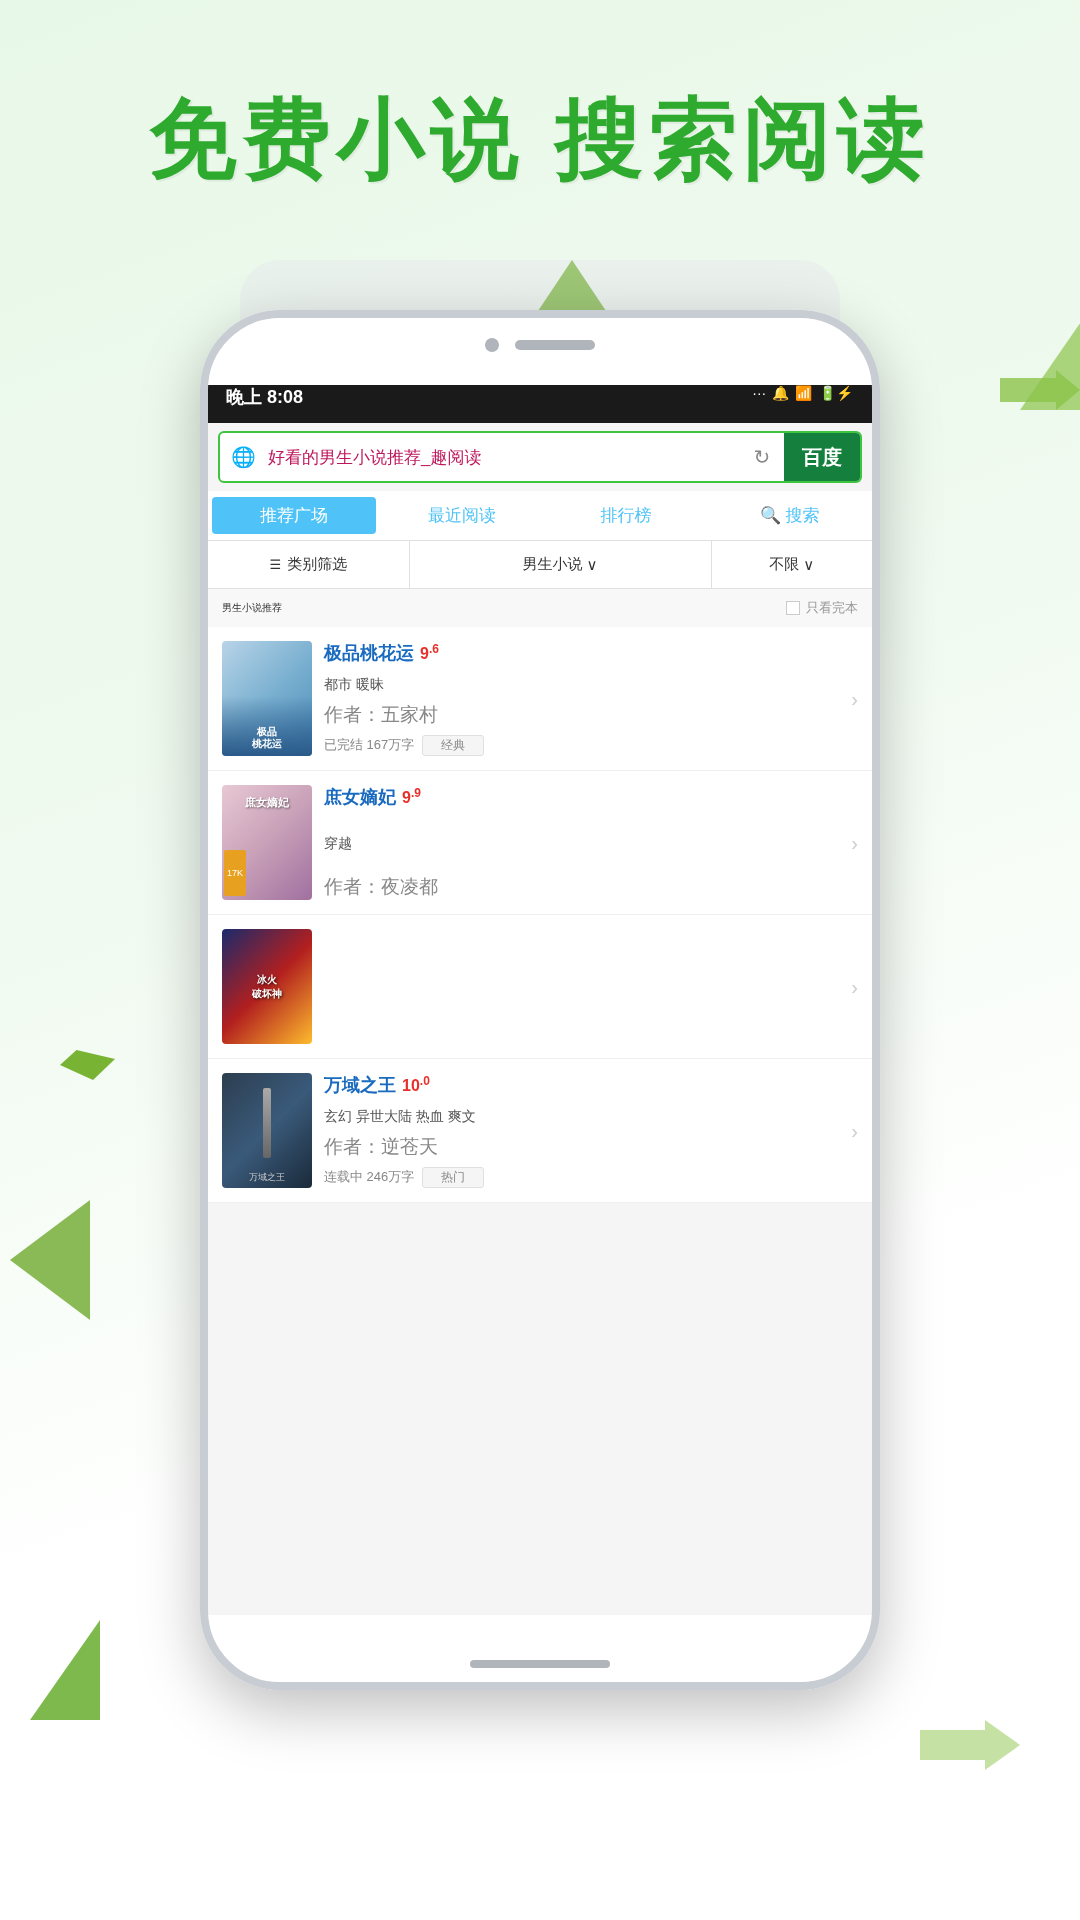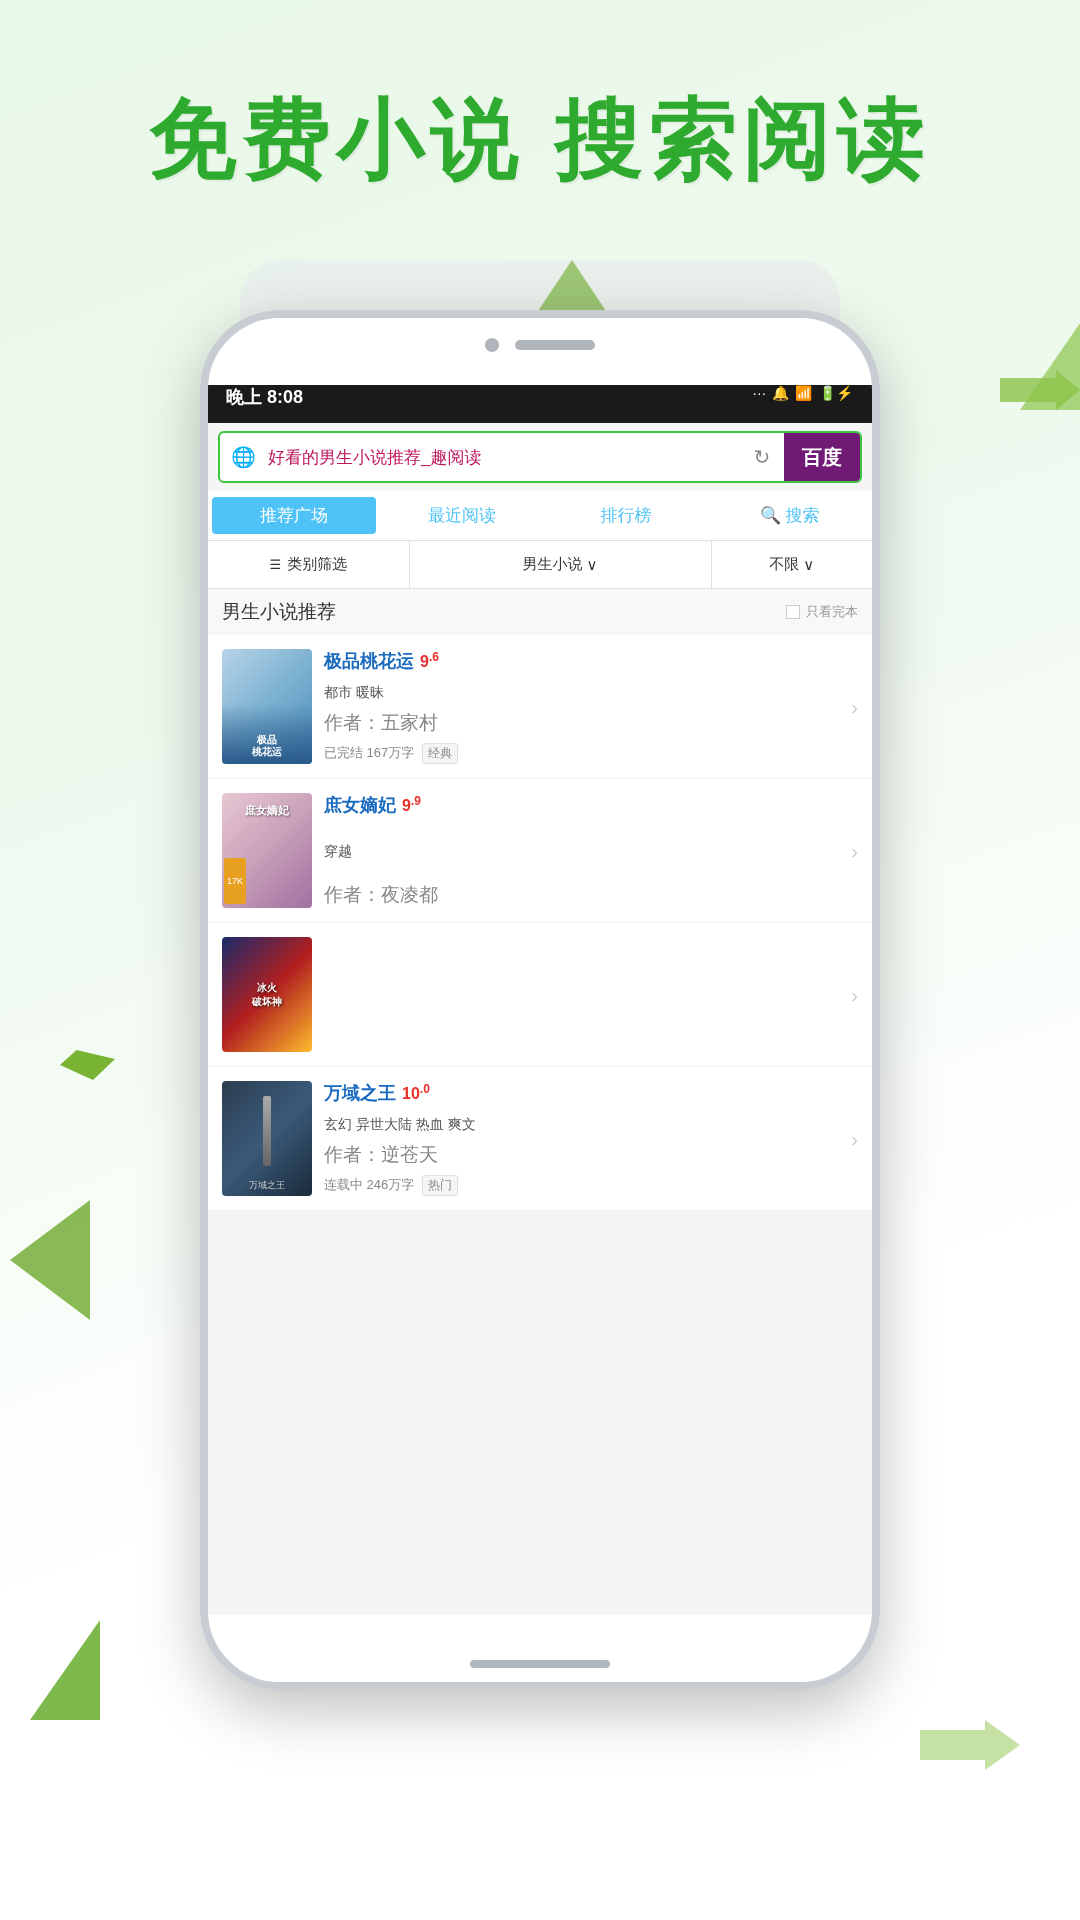--- a/index.html
+++ b/index.html
@@ -236,21 +236,21 @@
     .search-refresh {
       width: 44px;
       height: 44px;
       display: flex;
       align-items: center;
       justify-content: center;
       color: #888;
       font-size: 20px;
     }
     .search-baidu-btn {
-      background: #701a75;
+      background: #15803d;
       color: white;
       font-size: 20px;
       font-weight: bold;
       padding: 0 18px;
       height: 52px;
       display: flex;
       align-items: center;
       border: none;
       cursor: pointer;
     }
@@ -328,21 +328,21 @@
 
     
     .section-header {
       display: flex;
       align-items: center;
       justify-content: space-between;
       padding: 10px 14px;
       background: #f8f8f8;
     }
     .section-title {
-      font-size: 19px;
+      font-size: 10px;
       color: #333;
     }
     .section-complete {
       display: flex;
       align-items: center;
       gap: 6px;
       font-size: 13px;
       color: #999;
     }
     .checkbox-small {
@@ -469,21 +469,21 @@
     .book-meta {
       font-size: 13px;
       color: #888;
     }
     .book-badge {
       display: inline-block;
       background: #f5f5f5;
       border: 1px solid #e0e0e0;
       color: #888;
       font-size: 12px;
-      padding: 1px 5px;
+      padding: 1px 18px;
       border-radius: 3px;
       margin-left: 4px;
     }
     .book-arrow {
       position: absolute;
       right: 14px;
       top: 50%;
       transform: translateY(-50%);
       color: #ccc;
       font-size: 20px;

